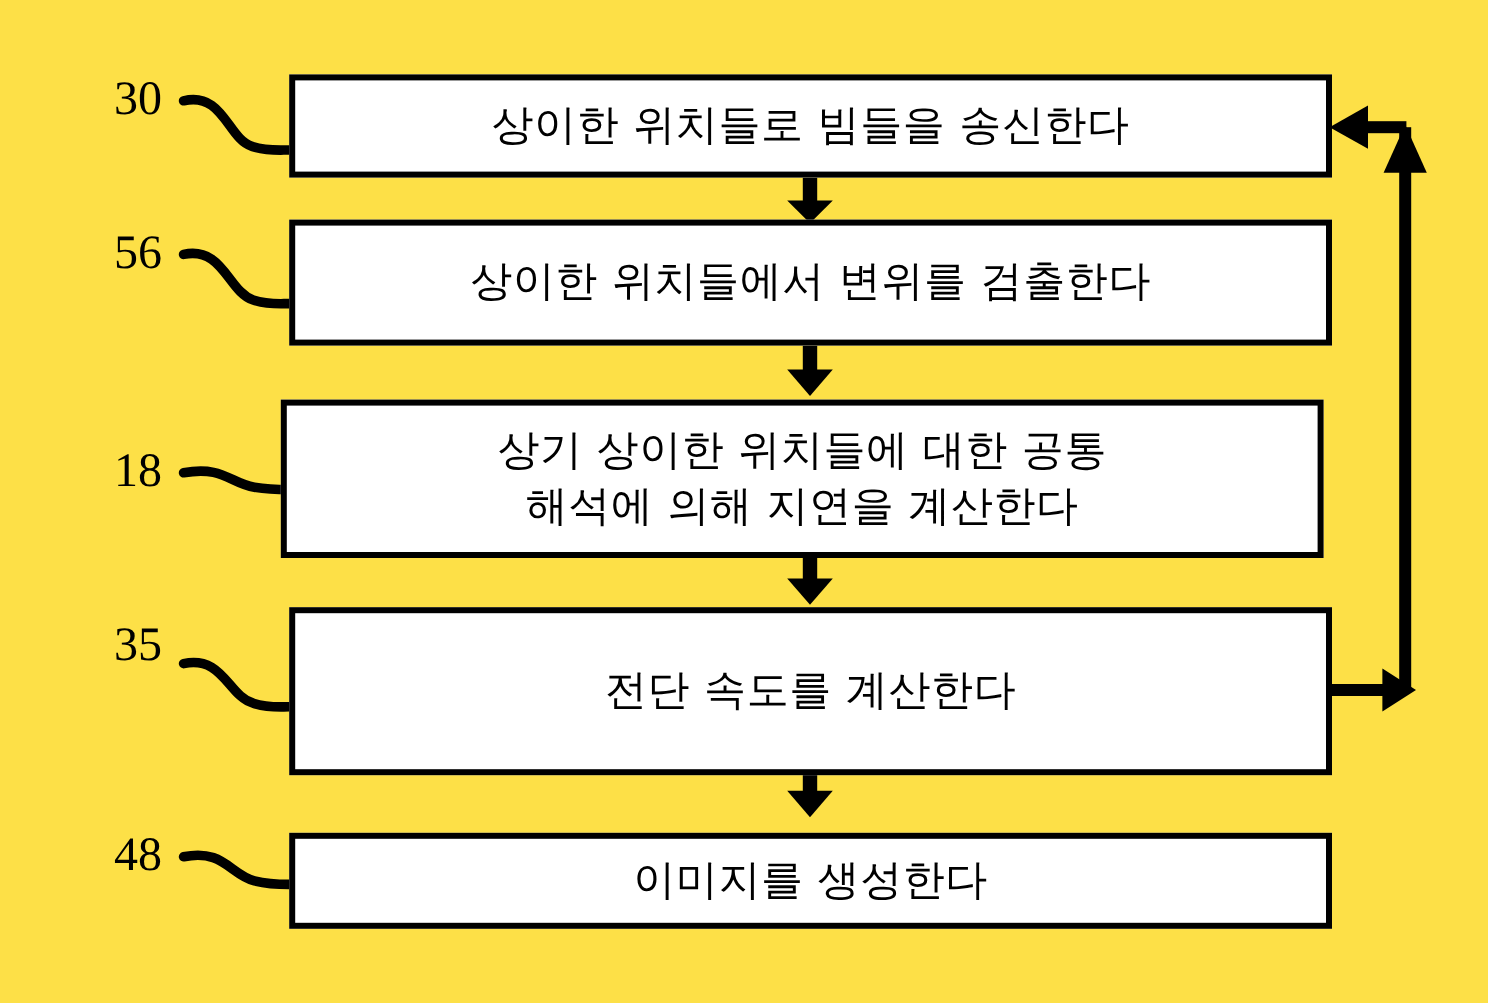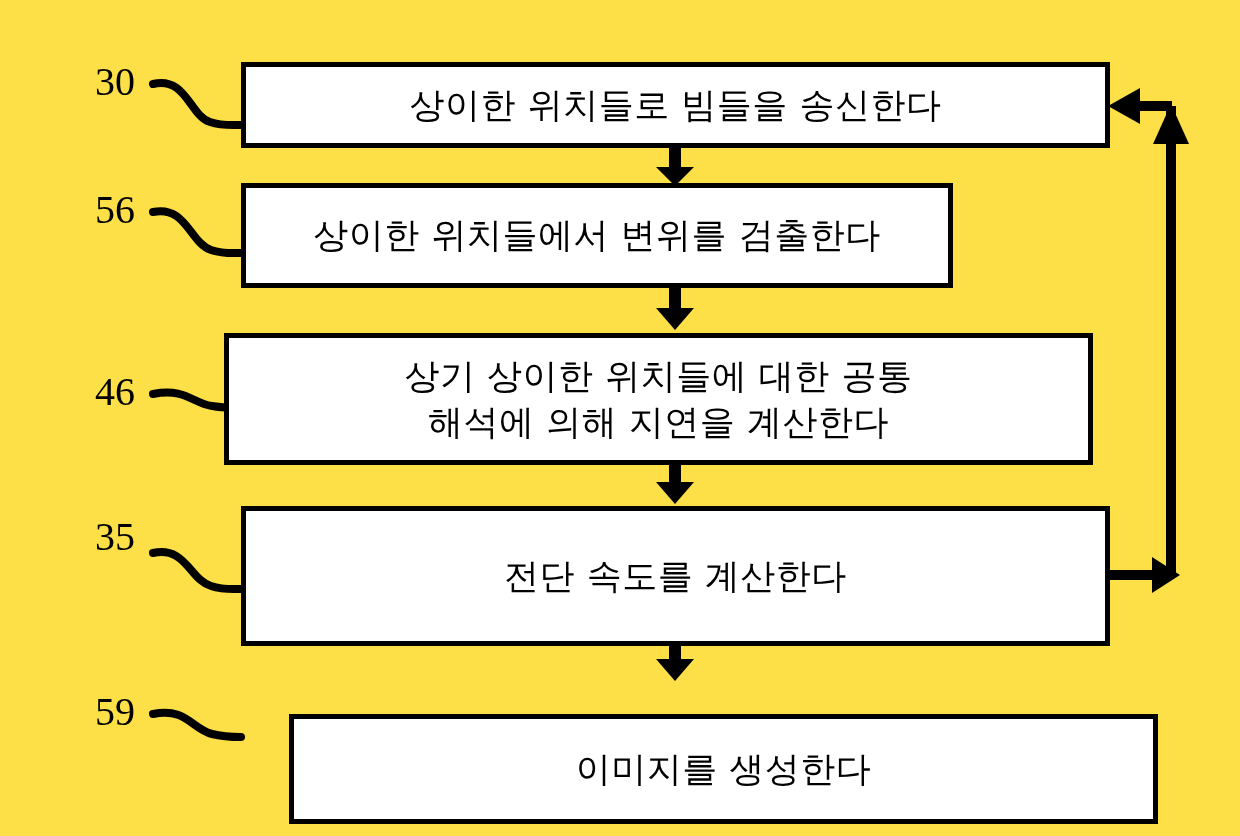--- a/index.html
+++ b/index.html
@@ -102,36 +102,36 @@
       <path d="M 153,394 C 186,388 192,403 212,406 C 224,408 232,408 241,408"></path>
       <path d="M 153,553 C 186,546 190,580 211,586 C 223,590 232,589 241,589"></path>
       <path d="M 153,714 C 186,707 192,729 212,734 C 224,737 232,737 241,737"></path>
     </g>
   </svg>
 
   <div class="proc-box" style="left:241px; top:62px; width:869px; height:86px;">
     <div class="proc-label">상이한 위치들로 빔들을 송신한다</div>
   </div>
 
-  <div class="proc-box" style="left:241px; top:183px; width:712px; height:105px;">
+  <div class="proc-box" style="left:241px; top:183px; width:869px; height:105px;">
     <div class="proc-label">상이한 위치들에서 변위를 검출한다</div>
   </div>
 
-  <div class="proc-box" style="left:224px; top:333px; width:869px; height:132px;">
+  <div class="proc-box" style="left:234px; top:333px; width:869px; height:132px;">
     <div class="proc-label">상기 상이한 위치들에 대한 공통
 해석에 의해 지연을 계산한다</div>
   </div>
 
   <div class="proc-box" style="left:241px; top:506px; width:869px; height:140px;">
     <div class="proc-label">전단 속도를 계산한다</div>
   </div>
 
-  <div class="proc-box" style="left:241px; top:714px; width:869px; height:110px;margin-left:48px;">
+  <div class="proc-box" style="left:241px; top:694px; width:869px; height:80px;">
     <div class="proc-label">이미지를 생성한다</div>
   </div>
 
   <div class="ref-num" style="left:60px; top:62px; width:75px;">30</div>
   <div class="ref-num" style="left:60px; top:190px; width:75px;">56</div>
-  <div class="ref-num" style="left:60px; top:372px; width:75px;">46</div>
+  <div class="ref-num" style="left:60px; top:372px; width:75px;">18</div>
   <div class="ref-num" style="left:60px; top:517px; width:75px;">35</div>
-  <div class="ref-num" style="left:60px; top:692px; width:75px;">59</div>
+  <div class="ref-num" style="left:60px; top:692px; width:75px;">48</div>
 
 </div>
 
 </body></html>

